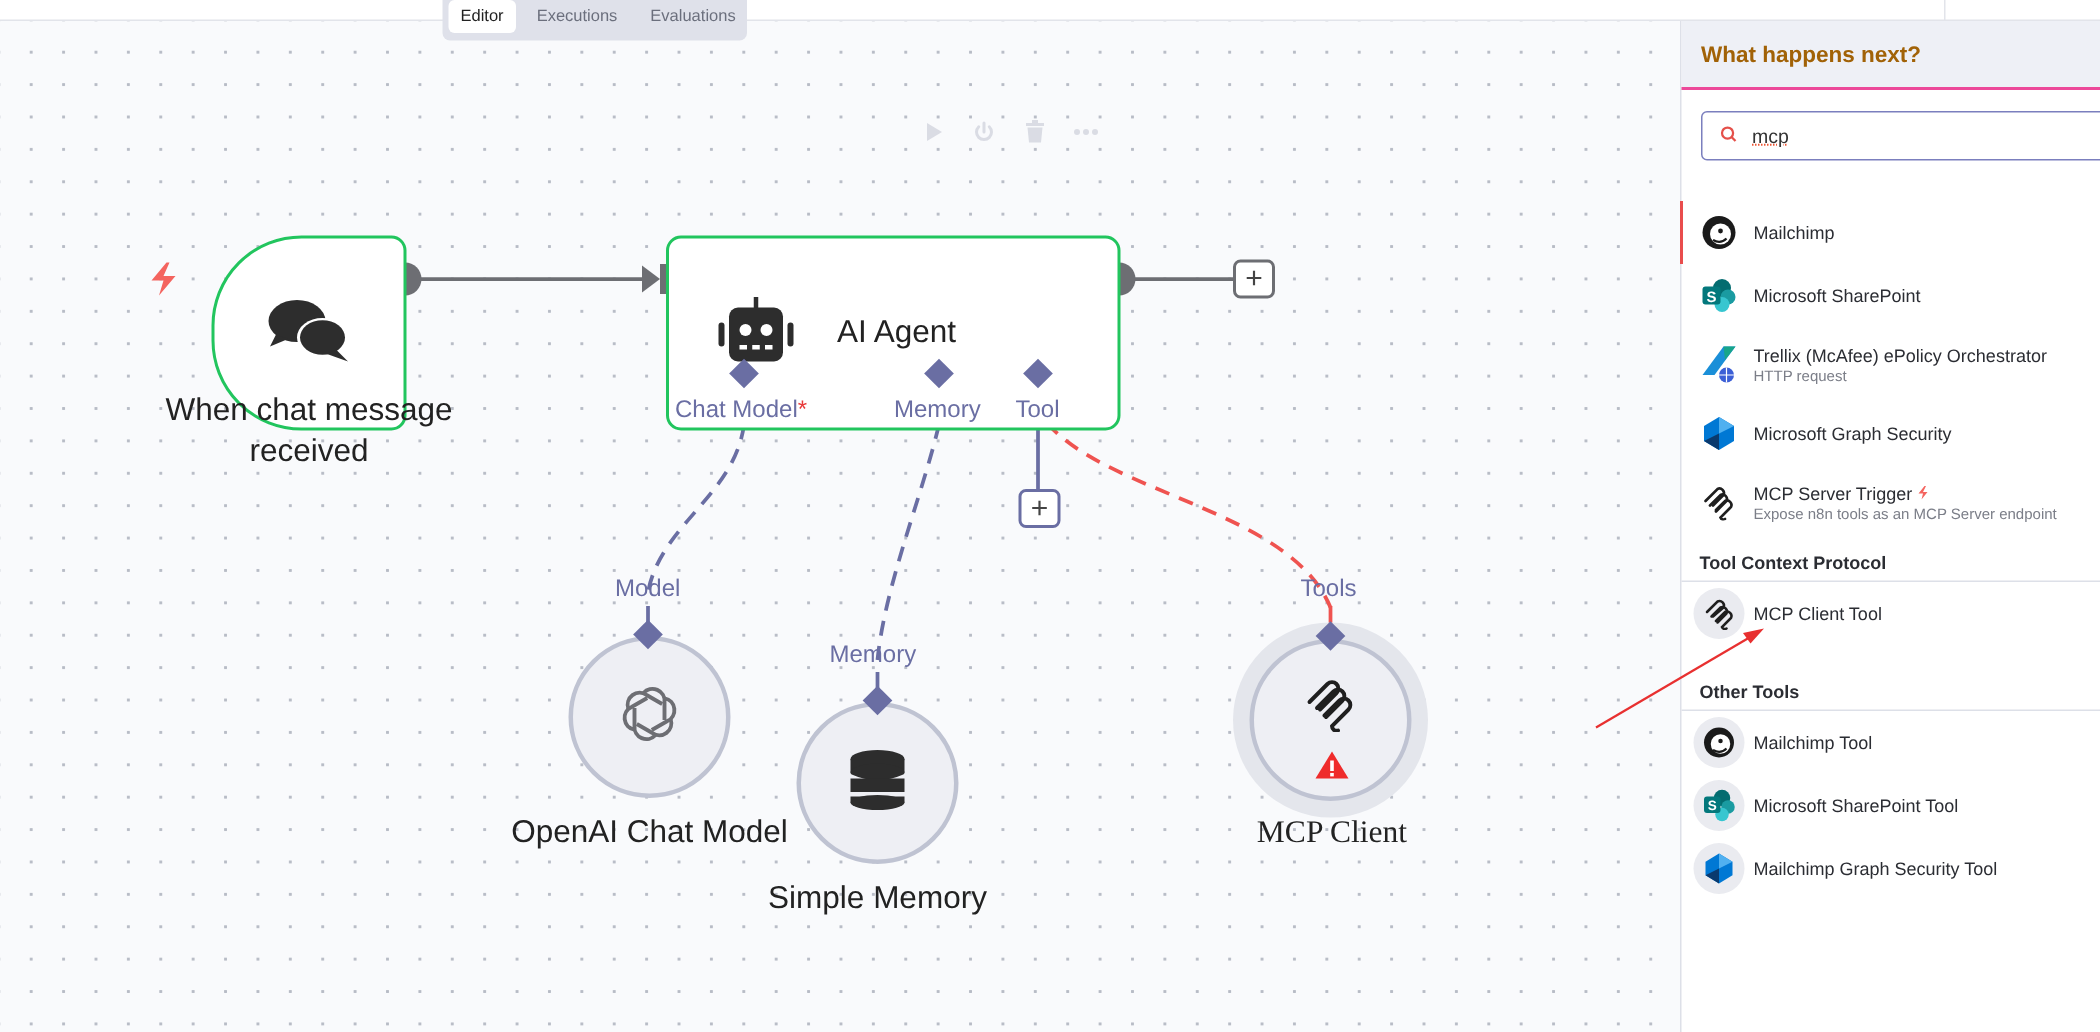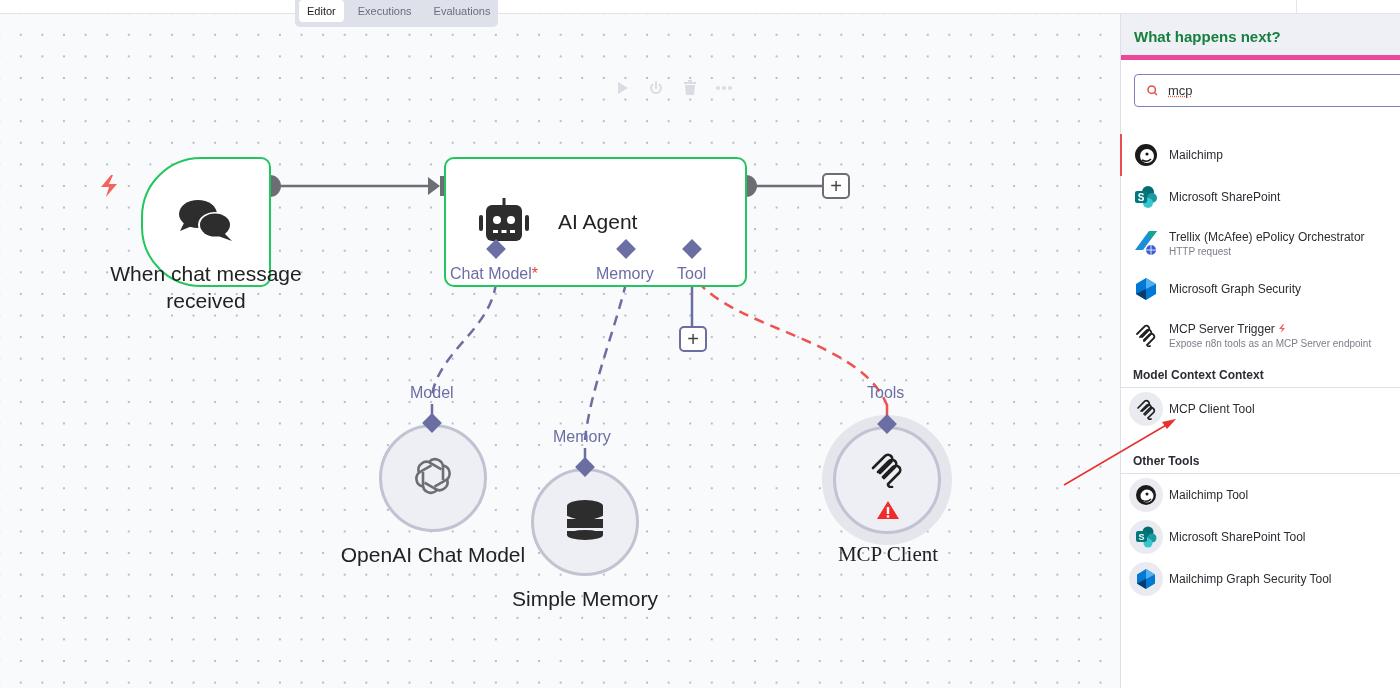--- a/index.html
+++ b/index.html
@@ -23,21 +23,21 @@
   .node-label { position: absolute; font-size: 21px; color: #222; text-align: center; line-height: 27px; }
   .port-label { position: absolute; font-size: 16px; color: #6a6ea3; }
   .req { color: #e83a3a; }
   .sub-node { position: absolute; width: 108px; height: 108px; border-radius: 50%; background: #eeeff4; border: 3px solid #bfc3d2; display: flex; align-items: center; justify-content: center; }
   .mcp-halo { position: absolute; left: 822px; top: 415px; width: 130px; height: 130px; border-radius: 50%; background: #e4e6ec; }
   .warn { position: absolute; left: 876px; top: 500px; }
   .trigger-bolt { position: absolute; left: 98px; top: 174px; }
   .plus-btn { position: absolute; width: 28px; height: 26px; border: 2px solid #6d6e73; border-radius: 5px; background: #fff; display: flex; align-items: center; justify-content: center; font-size: 20px; color: #444; cursor: pointer; }
   .plus-btn.blue { border-color: #6a6ea3; }
   .panel { position: absolute; left: 1120px; top: 14px; width: 280px; height: 674px; background: #fff; border-left: 1px solid #dde0e8; }
-  .panel-header { height: 46px; background: #eef0f6; border-bottom: 5px solid #ec4899; padding: 14px 0 0 13px; font-size: 15px; font-weight: bold; color: #15803d; }
+  .panel-header { height: 46px; background: #eef0f6; border-bottom: 2px solid #ec4899; padding: 14px 0 0 13px; font-size: 15px; font-weight: bold; color: #a16207; }
   .search { position: absolute; left: 13px; top: 60px; width: 280px; height: 33px; border: 1px solid #7b7fbe; border-radius: 4px; background: #fff; display: flex; align-items: center; padding-left: 12px; }
   .search-input { border: none; outline: none; font-size: 13px; color: #333; margin-left: 10px; width: 200px; background: transparent; text-decoration: underline dotted #e53; font-family: "Liberation Sans", sans-serif; }
   .list { position: absolute; left: 0; top: 120px; width: 280px; }
   .item { position: relative; display: flex; align-items: center; padding-left: 12px; height: 42px; cursor: pointer; }
   .item.active::before { content: ""; position: absolute; left: -1px; top: 0; width: 2px; height: 42px; background: #e94d4d; }
   .item .ico { width: 26px; height: 26px; display: flex; align-items: center; justify-content: center; }
   .item .ico.bubble { width: 34px; height: 34px; border-radius: 50%; background: #eaebf0; margin-left: -4px; margin-right: -4px; }
   .item .txt { margin-left: 10px; }
   .item .name { font-size: 12px; color: #2b2d33; }
   .item .sub { font-size: 10px; color: #7b7e88; margin-top: 2px; }
@@ -290,21 +290,21 @@
           </svg>
         </span>
       <div class="txt">
           <div class="name"><span>MCP Server Trigger</span> <span><svg width="8" height="9">
                 <path d="M5 0 L1 5 L4 5 L3 9 L7 4 L4 4 L6 0 Z" fill="#f4645f"></path>
               </svg></span></div>
           <div class="sub">Expose n8n tools as an MCP Server endpoint</div>
         </div>
     </div>
 
-    <div class="section">Model Context Context</div>
+    <div class="section">Tool Context Protocol</div>
     <div class="item">
       <span class="ico bubble">
           <svg width="20" height="22" fill="none" stroke="#1f1f1f" stroke-width="1.7" stroke-linecap="round">
             <path d="M2 10 L9 3 A3 3 0 0 1 13 7 L6 13"></path>
             <path d="M5 13 L11 7 A3 3 0 0 1 15 11 L9 17"></path>
             <path d="M8 16 L14 10 A3 3 0 0 1 18 14 L12 20 A2 2 0 0 0 15 21"></path>
           </svg>
         </span>
       <div class="txt">
           <div class="name">MCP Client Tool</div>

